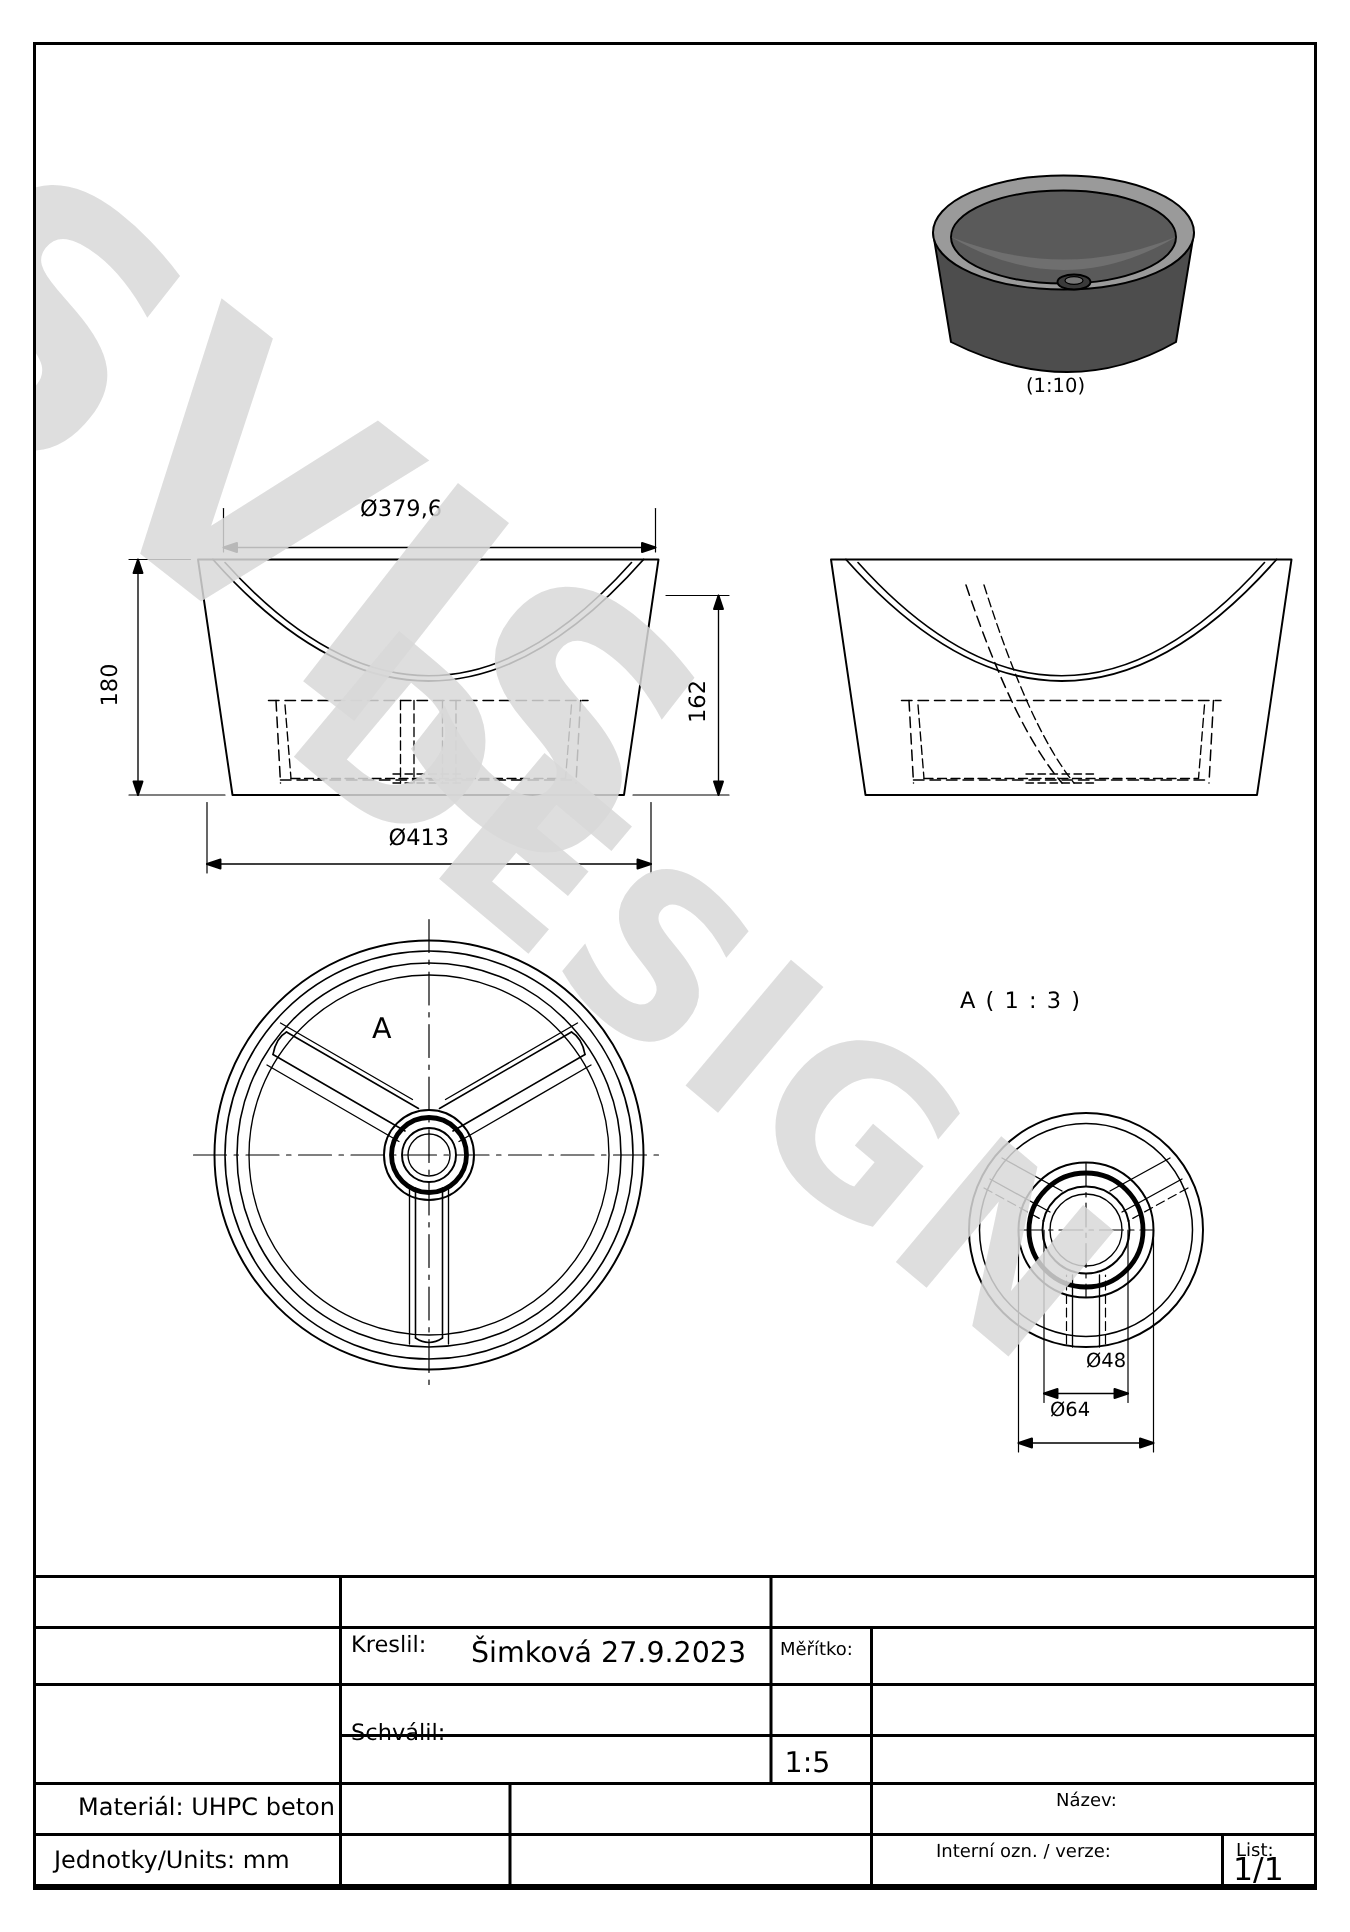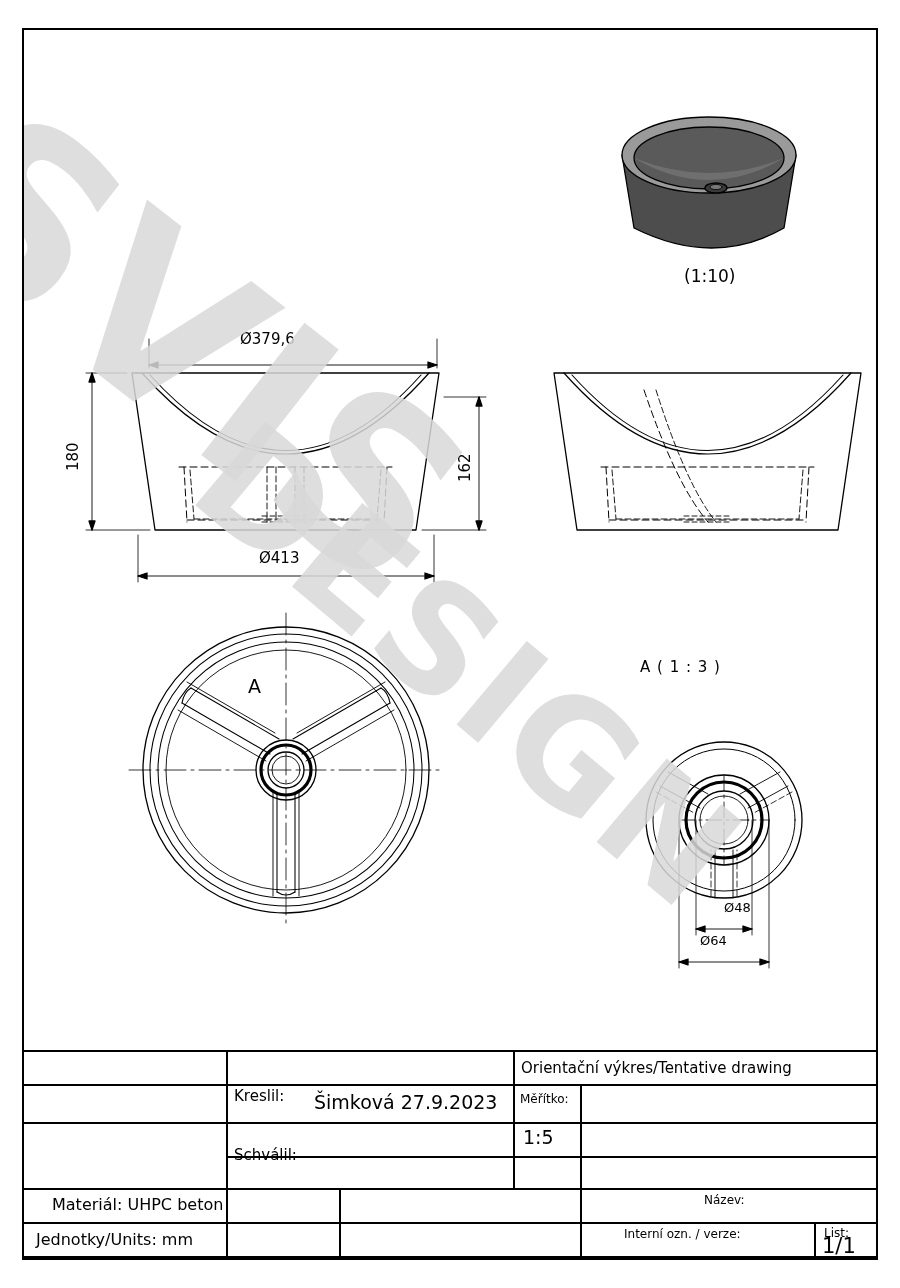--- a/index.html
+++ b/index.html
@@ -98,21 +98,21 @@
   .tb-txt {
     position: absolute;
     font-family: "DejaVu Sans", sans-serif;
     font-size: 15px;
     color: #000;
     white-space: nowrap;
   }
   .tb-small { font-size: 12px; }
   .tb-mid { font-size: 16px; }
   .tb-name { font-size: 19px; }
-  .tb-scale { font-size: 19px; }
+  .tb-scale { font-size: 19px; margin-top: 38px; }
   .tb-page { font-size: 21px; }
 
   
   .logo {
     position: absolute;
     font-family: "DejaVu Sans", sans-serif;
     font-weight: bold;
     font-size: 30px;
     letter-spacing: .5px;
   }
@@ -272,21 +272,21 @@
           <line x1="655" y1="790" x2="655" y2="938" stroke-width="0.8"></line>
           <line x1="745" y1="790" x2="745" y2="938" stroke-width="0.8"></line>
           <line x1="655" y1="932" x2="745" y2="932" stroke-width="0.9"></line>
           <path d="M 655 932 L 664 929 L 664 935 Z" fill="#000"></path>
           <path d="M 745 932 L 736 929 L 736 935 Z" fill="#000"></path>
         </g>
 
       </g>
     </svg>
 
-    <div class="lbl" style="left:660px; top:236px; font-size:17px;">(1:10)</div>
+    <div class="lbl" style="left:660px; top:220px; font-size:13px;">(1:10)</div>
 
     <div class="lbl" style="left:216px; top:300px;">Ø379,6</div>
     <div class="lbl" style="left:235px; top:519px;">Ø413</div>
     <div class="lbl rot90" style="left:40px; top:441px;">180</div>
     <div class="lbl rot90" style="left:432px; top:452px;">162</div>
 
     <div class="lbl" style="left:224px; top:645px; font-size:19px;">A</div>
 
     <div class="lbl lbl-big" style="left:616px; top:628px;">A ( 1 : 3 )</div>
 
@@ -305,21 +305,20 @@
     <div class="tb-line tb-h" style="top:138px; left:556px; width:296px;"></div>
     <div class="tb-line tb-h" style="top:206px; width:852px;"></div>
 
     <div class="tb-line tb-v" style="left:202px; top:0;   height:138px;"></div>
     <div class="tb-line tb-v" style="left:489px; top:0;   height:138px;"></div>
     <div class="tb-line tb-v" style="left:556px; top:34px; height:172px;"></div>
     <div class="tb-line tb-v" style="left:202px; top:138px; height:68px;"></div>
     <div class="tb-line tb-v" style="left:315px; top:138px; height:68px;"></div>
     <div class="tb-line tb-v" style="left:790px; top:172px; height:34px;"></div>
 
-    <div class="tb-txt" style="left:497px; top:9px;">Orientační výkres/Tentative drawing</div>
 
     <div class="tb-txt" style="left:210px; top:37px;">Kreslil:</div>
     <div class="tb-txt tb-name" style="left:290px; top:41px;">Šimková 27.9.2023</div>
     <div class="tb-txt" style="left:210px; top:80px;margin-top:16px;">Schválil:</div>
     <div class="tb-txt" style="left:292px; top:80px;"></div>
 
     <div class="tb-txt tb-small" style="left:496px; top:42px;">Měřítko:</div>
     <div class="tb-txt tb-scale" style="left:499px; top:76px;">1:5</div>
 
 

